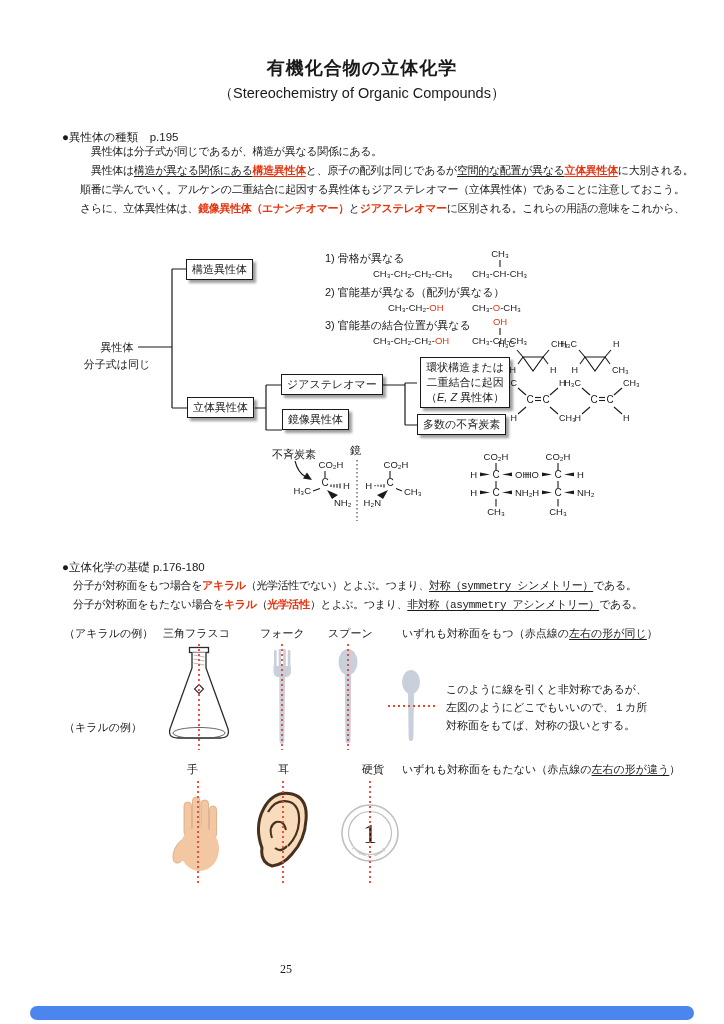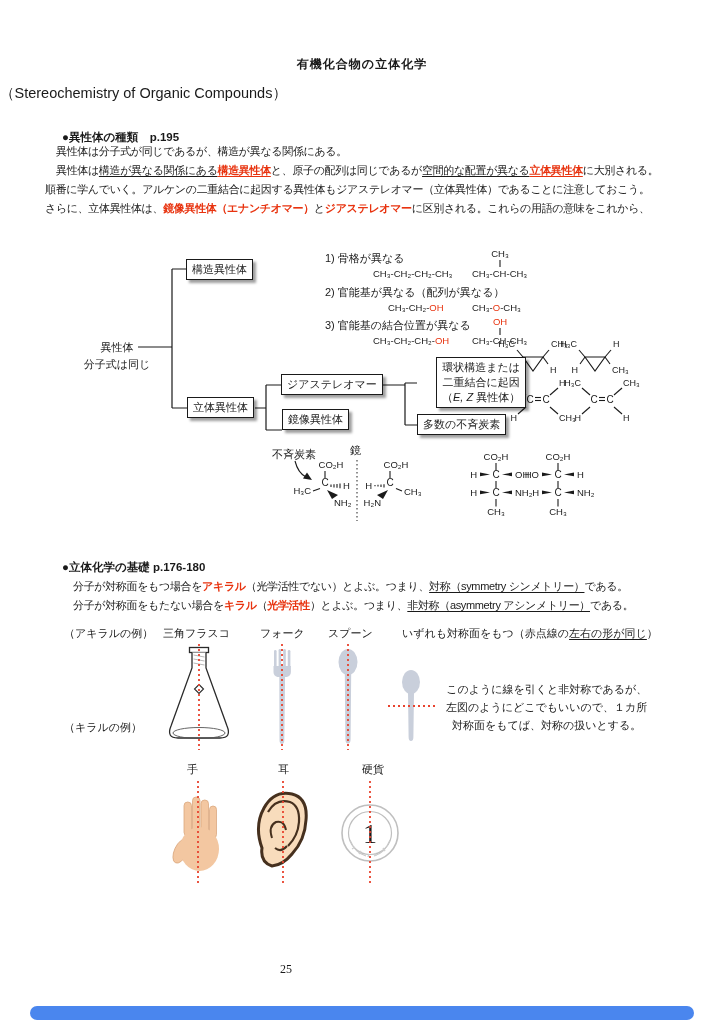--- a/index.html
+++ b/index.html
@@ -3,23 +3,23 @@
 <meta charset="utf-8">
 <style>
   * { margin:0; padding:0; box-sizing:border-box; }
   html,body { background:#e9e9e9; }
   .page {
     position:relative; width:724px; height:1024px; margin:0 auto;
     background:#ffffff; overflow:hidden;
     font-family:"Liberation Sans","DejaVu Sans",sans-serif; color:#1a1a1a;
   }
   .abs { position:absolute; }
-  .title { width:724px; text-align:center; top:56px; font-size:12px; font-weight:bold; letter-spacing:1px; }
-  .subtitle { width:724px; top:84px; font-size:14.5px; }
-  .sec-head { font-size:11.5px; font-weight:bold; }
+  .title { width:724px; text-align:center; top:56px; font-size:18px; font-weight:bold; letter-spacing:1px; }
+  .subtitle { width:724px; text-align:center; top:84px; font-size:14.5px; }
+  .sec-head { font-size:11.5px; font-weight:normal; }
   .para { font-size:11px; line-height:19px; letter-spacing:-0.35px; white-space:nowrap; }
   .ind { padding-left:11px; }
   .red { color:#e8330f; font-weight:bold; }
   .u { text-decoration:underline; text-underline-offset:2px; }
   .tbox {
     position:absolute; border:1.4px solid #1a1a1a; background:#fff;
     padding:2px 5px; font-size:11px; line-height:15px; white-space:nowrap;
     box-shadow:2.5px 2.5px 2.5px rgba(0,0,0,0.38);
   }
   .tbox.center { text-align:center; }
@@ -29,38 +29,38 @@
   .lbl  { font-size:11px; }
   .chem { font-size:9.5px; }
   .chem-sm { font-size:9px; }
   .cc { font-size:10px; }
   .rf { fill:#e8330f; }
   .bond { stroke:#1a1a1a; stroke-width:1.1; fill:none; }
   .conn { stroke:#1a1a1a; stroke-width:1.2; fill:none; }
   .dashred { stroke:#e8432e; stroke-width:1.8; stroke-dasharray:2 3; fill:none; }
   .mirrorline { stroke:#555; stroke-width:1.3; stroke-dasharray:1.5 2.5; fill:none; }
   .note-line { font-size:11px; white-space:nowrap; }
-  .sidenote { font-size:11px; line-height:18px; white-space:nowrap;text-align:center; }
+  .sidenote { font-size:11px; line-height:18px; white-space:nowrap; }
   .pagenum { width:572px; text-align:center; top:962px; font-size:12px; font-family:"Liberation Serif","DejaVu Serif",serif; }
   .scrollbar {
     position:absolute; left:30px; top:1006px; width:664px; height:14px;
     background:#4a86ee; border-radius:7px;
   }
   .sil { fill:#c9cfdb; }
 </style>
 </head>
 <body>
 
 <div class="page">
 
   <div class="abs title">有機化合物の立体化学</div>
   <div class="abs subtitle">（Stereochemistry of Organic Compounds）</div>
 
   <div class="abs sec-head" style="left:62px; top:130px;">●異性体の種類　p.195</div>
-  <div class="abs para" style="left:45px; top:142px; width:604px;">
+  <div class="abs para" style="left:80px; top:142px; width:604px;">
     <div class="ind"><span>異性体は分子式が同じであるが、構造が異なる関係にある。</span></div>
     <div class="ind"><span>異性体は</span><span class="u">構造が異なる関係にある</span><span class="red u">構造異性体</span><span>と、原子の配列は同じであるが</span><span class="u">空間的な配置が異なる</span><span class="red u">立体異性体</span><span>に大別される。</span></div>
     <div><span>順番に学んでいく。アルケンの二重結合に起因する異性体もジアステレオマー（立体異性体）であることに注意しておこう。</span></div>
     <div><span>さらに、立体異性体は、</span><span class="red">鏡像異性体（エナンチオマー）</span><span>と</span><span class="red">ジアステレオマー</span><span>に区別される。これらの用語の意味をこれから、</span></div>
   </div>
 
   <svg style="top:240px;" width="724" height="292" viewBox="0 0 724 292">
     <g>
       <path class="conn" d="M138,107 H172 M172,29 V168 M172,29 H186 M172,168 H187
                            M255,168 H266 M266,145 V190 M266,145 H281 M266,190 H282
@@ -214,29 +214,29 @@
       <text class="chem" x="577" y="238">H</text>
       <text class="chem" x="539" y="256" text-anchor="end">H</text>
       <text class="chem" x="577" y="256">NH₂</text>
     </g>
   </svg>
 
   <div class="tbox" style="left:186px; top:259px;">構造異性体</div>
   <div class="tbox" style="left:187px; top:397px;">立体異性体</div>
   <div class="tbox" style="left:281px; top:374px;">ジアステレオマー</div>
   <div class="tbox" style="left:282px; top:409px;">鏡像異性体</div>
-  <div class="tbox center" style="left:436px; top:357px;">
+  <div class="tbox center" style="left:420px; top:357px;">
     <div>環状構造または</div>
     <div>二重結合に起因</div>
     <div><span>（</span><span class="it">E, Z</span><span> 異性体）</span></div>
   </div>
   <div class="tbox" style="left:417px; top:414px;">多数の不斉炭素</div>
 
   <div class="abs sec-head" style="left:62px; top:560px;">●立体化学の基礎 p.176-180</div>
-  <div class="abs para" style="left:62px; top:577px; width:604px;">
+  <div class="abs para" style="left:62px; top:577px; width:604px;font-family:Liberation Mono, monospace;">
     <div class="ind"><span>分子が対称面をもつ場合を</span><span class="red">アキラル</span><span>（光学活性でない）とよぶ。つまり、</span><span class="u">対称（symmetry シンメトリー）</span><span>である。</span></div>
     <div class="ind"><span>分子が対称面をもたない場合を</span><span class="red">キラル</span><span>（</span><span class="red">光学活性</span><span>）とよぶ。つまり、</span><span class="u">非対称（asymmetry アシンメトリー）</span><span>である。</span></div>
   </div>
 
   <span class="abs note-line" style="left:64px; top:626px;">（アキラルの例）</span>
   <span class="abs note-line" style="left:163px; top:626px;">三角フラスコ</span>
   <span class="abs note-line" style="left:260px; top:626px;">フォーク</span>
   <span class="abs note-line" style="left:328px; top:626px;">スプーン</span>
   <span class="abs note-line" style="left:402px; top:626px;"><span>いずれも対称面をもつ（赤点線の</span><span class="u">左右の形が同じ</span><span>）</span></span>
 
@@ -282,20 +282,21 @@
   <div class="abs sidenote" style="left:446px; top:680px;">
     <div>このように線を引くと非対称であるが、</div>
     <div>左図のようにどこでもいいので、１カ所</div>
     <div>対称面をもてば、対称の扱いとする。</div>
   </div>
 
   <span class="abs note-line" style="left:64px; top:720px;">（キラルの例）</span>
   <span class="abs note-line" style="left:187px; top:762px;">手</span>
   <span class="abs note-line" style="left:278px; top:762px;">耳</span>
   <span class="abs note-line" style="left:362px; top:762px;">硬貨</span>
+  <span class="abs note-line" style="left:402px; top:762px;"><span>いずれも対称面をもたない（赤点線の</span><span class="u">左右の形が違う</span><span>）</span></span>
 
   <svg style="top:778px;" width="724" height="114" viewBox="0 0 724 114">
 
     <g fill="#f3c7a1" stroke="#dba87f" stroke-width="0.8">
       <rect x="184" y="24" width="7.5" height="34" rx="3.7"></rect>
       <rect x="192.5" y="19" width="7.5" height="40" rx="3.7"></rect>
       <rect x="201" y="22" width="7.5" height="38" rx="3.7"></rect>
       <rect x="209.5" y="28" width="7" height="32" rx="3.5"></rect>
       <ellipse cx="181" cy="73" rx="6.5" ry="13" transform="rotate(25 181 73)"></ellipse>
       <ellipse cx="199.5" cy="71" rx="19.5" ry="22" stroke="none"></ellipse>

